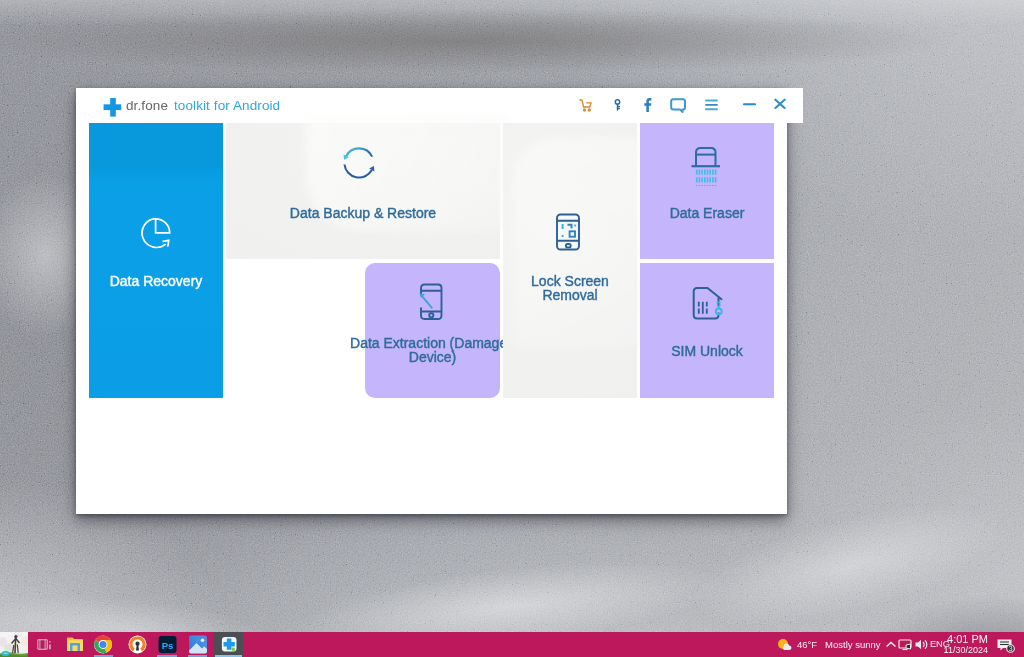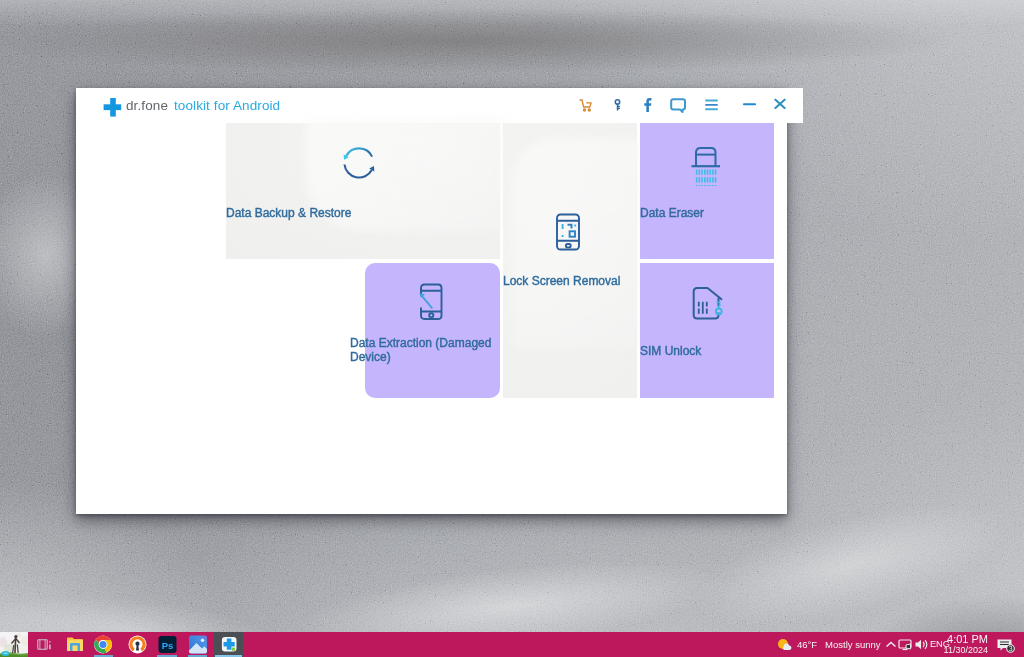--- a/index.html
+++ b/index.html
@@ -19,21 +19,21 @@
   
   .win{position:absolute;left:76px;top:88px;width:711px;height:426px;background:#fff;
        box-shadow:0 6px 14px rgba(35,35,45,0.55), 0 2px 4px rgba(0,0,0,0.3);}
   .titlebar{position:absolute;left:16px;top:0;width:100%;height:35px;background:#fff;}
   .logo{position:absolute;left:11px;top:9px;}
   .brand{position:absolute;left:34px;top:10px;font-size:13.5px;color:#63666a;letter-spacing:0.1px;}
   .brand b{font-weight:normal;color:#2ba9e0;}
   .tbi{position:absolute;top:0;}
   
   .tile{position:absolute;background:#c4b5fd;}
-  .lbl{position:absolute;width:100%;text-align:left;font-size:12px;color:#2f6b9d;line-height:14px;letter-spacing:0px;-webkit-text-stroke:0.4px currentColor;}
+  .lbl{position:absolute;width:100%;text-align:center;font-size:14px;color:#2f6b9d;line-height:14px;letter-spacing:0px;-webkit-text-stroke:0.4px currentColor;}
   .t-recovery{left:13px;top:35px;width:134px;height:275px;background:linear-gradient(180deg,#0899dd 0px,#0899dd 44px,#0aa0e8 62px,#0a9fe7 170px,#0b9de5 100%);}
   .t-recorder{left:13px;top:315px;width:134px;height:111px;}
   .t-backup{left:150px;top:35px;width:274px;height:136px;
      background:radial-gradient(320px 170px at 78% 18%, #f6f6f5 0%, #f1f1f0 55%, #efefee 100%);}
   .t-root{left:150px;top:175px;width:135px;height:135px;}
   .t-extract{left:289px;top:175px;width:135px;height:135px;border-radius:10px;}
   .t-lock{left:427px;top:35px;width:134px;height:275px;
      background:radial-gradient(220px 260px at 30% 35%, #f5f5f4 0%, #f1f1f0 60%, #efefee 100%);}
   .t-eraser{left:564px;top:35px;width:134px;height:136px;}
   .t-sim{left:564px;top:175px;width:134px;height:135px;}
@@ -108,20 +108,30 @@
 
     <svg class="tbi" style="left:651px;top:8px;" width="13" height="13" viewBox="0 0 13 13">
       <path d="M1 8.2 H12" stroke="#1f88d4" stroke-width="2.1" stroke-linecap="round"></path>
     </svg>
 
     <svg class="tbi" style="left:682px;top:10px;" width="12" height="12" viewBox="0 0 12 12">
       <path d="M1.4 1.7 L10.6 10 M10.6 1.7 L1.4 10" stroke="#3090bd" stroke-width="2.1" stroke-linecap="round"></path>
     </svg>
   </div>
 
+  <div class="tile t-recovery">
+    <svg class="icon" style="left:45px;top:88px;" width="44" height="44" viewBox="0 0 44 44">
+      <g fill="none" stroke="#ffffff" stroke-width="1.7">
+        <path d="M22 7.55 A14.45 14.45 0 1 0 31.6 33.2"></path>
+        <path d="M21.6 21.9 V7.8 A14.1 14.1 0 0 1 35.7 21.9 Z"></path>
+        <path d="M29.2 30.4 L34.7 29.4 L33.9 35" stroke-linejoin="miter" stroke-linecap="round"></path>
+      </g>
+    </svg>
+    <div class="lbl" style="top:151px;color:#ffffff;">Data Recovery</div>
+  </div>
   <div class="tile t-backup">
     <div style="position:absolute;left:80px;top:-8px;right:-8px;height:116px;background:linear-gradient(115deg,rgba(252,252,251,0.75),rgba(247,247,246,0.35));border-radius:0 0 0 55px;filter:blur(5px);"></div>
     <svg class="icon" style="left:113px;top:20px;" width="44" height="44" viewBox="0 0 44 44">
       <defs>
         <linearGradient id="bg1" x1="0" y1="0" x2="1" y2="0.4">
           <stop offset="0" stop-color="#45c8ec"></stop>
             <stop offset="1" stop-color="#2a6cab"></stop>
         </linearGradient>
       </defs>
       <g fill="none" stroke-width="2.1">

